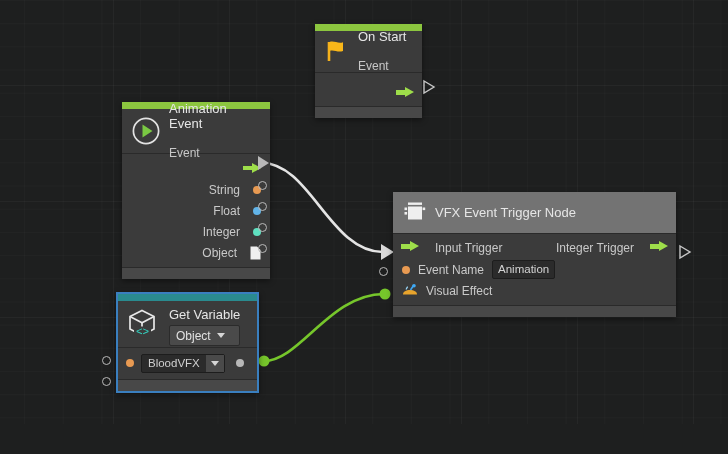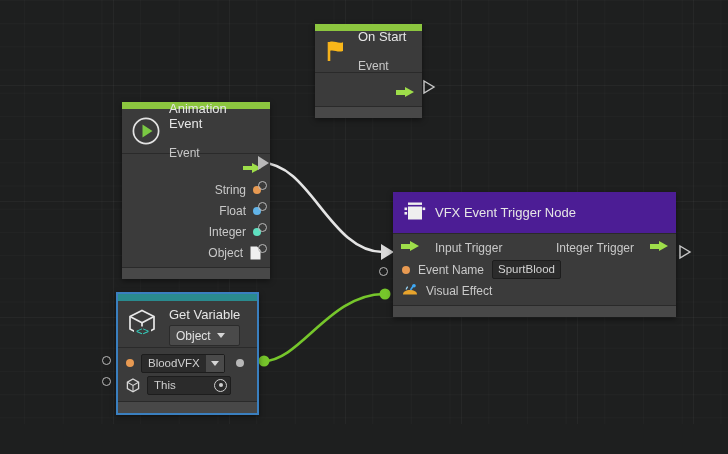--- a/index.html
+++ b/index.html
@@ -61,25 +61,25 @@
   #onstart .accent{background:#8cc63f;}
   #onstart .titlebar{height:41px;padding-left:9px;box-sizing:border-box;}
   #onstart .body{height:33px;position:relative;}
   #onstart .outrow{position:absolute;right:8px;top:11px;}
 
   
   #animevent{left:122px;top:102px;width:148px;}
   #animevent .accent{background:#8cc63f;}
   #animevent .titlebar{height:44px;padding-left:9px;box-sizing:border-box;}
   #animevent .body{padding:3px 0 4px 0;}
-  #animevent .row{height:21px;justify-content:flex-end;gap:7px;padding-right:9px;}
+  #animevent .row{height:21px;justify-content:flex-end;gap:13px;padding-right:9px;}
 
   
   #vfxnode{left:393px;top:192px;width:283px;}
-  #vfxnode .titlebar{height:41px;padding-left:10px;box-sizing:border-box;background:#4c1d95;}
+  #vfxnode .titlebar{height:41px;padding-left:10px;box-sizing:border-box;background:#737373;}
   #vfxnode .title-main{font-size:13px;}
   #vfxnode .body{padding:3px 0 4px 0;}
   #vfxnode .trigrow{display:flex;align-items:center;height:22px;padding:0 8px 0 8px;justify-content:space-between;}
   #vfxnode .trigrow .left,#vfxnode .trigrow .right{display:flex;align-items:flex-start;gap:16px;}
   #vfxnode .prow{display:flex;align-items:center;height:21px;padding-left:9px;gap:8px;}
   .textfield{background:#2b2b2b;border:1px solid #1d1d1d;color:#d2d2d2;font-size:11.5px;
      padding:1px 5px 2px 5px;border-radius:2px;line-height:14px;}
 
   
   #getvar{left:116px;top:292px;width:139px;border:2px solid #3a7fbf;box-sizing:content-box;}
@@ -212,21 +212,21 @@
           <span class="port-label">Input Trigger</span>
         </span>
         <span class="right">
           <span class="port-label">Integer Trigger</span>
           <span class="arrow-g"></span>
         </span>
       </div>
       <div class="prow">
         <span class="dot" style="background:#e89a52;"></span>
         <span class="port-label">Event Name</span>
-        <span class="textfield">SpurtBlood</span>
+        <span class="textfield">Animation</span>
       </div>
       <div class="prow">
         <span style="display:inline-block;width:16px;height:14px;">
           <svg width="16" height="14" viewBox="0 0 16 14">
             <path d="M1 10.5 C1 7.5 4 6 8 6 C12 6 15 7.5 15 10.5 Z" fill="#e8a42c"></path>
             <path d="M8.5 6 L11.5 1.5" stroke="#3fa9f5" stroke-width="1.6" fill="none"></path>
             <circle cx="12" cy="1.8" r="1.8" fill="#3fa9f5"></circle>
             <path d="M4 5.5 L5.6 2.6" stroke="#9edcff" stroke-width="1.2" fill="none"></path>
           </svg>
         </span>
@@ -267,34 +267,20 @@
       <div class="vrow">
         <span class="dot" style="background:#e89a52;"></span>
         <span class="pill">
           <span class="pv">BloodVFX</span>
           <span class="pbtn">
               <span class="caret"></span>
             </span>
         </span>
         <span class="dot" style="background:#b8b8b8;margin-left:4px;"></span>
       </div>
-      <div class="vrow">
-        <span style="display:inline-block;width:14px;height:15px;">
-          <svg width="14" height="15" viewBox="0 0 14 15">
-            <path d="M7 1 L12.6 4.2 L12.6 10.6 L7 13.8 L1.4 10.6 L1.4 4.2 Z" fill="none" stroke="#d8d8d8" stroke-width="1.3"></path>
-            <path d="M1.4 4.2 L7 7.4 L12.6 4.2 M7 7.4 L7 13.8" fill="none" stroke="#d8d8d8" stroke-width="1.1"></path>
-          </svg>
-        </span>
-        <span class="pill" style="width:82px;justify-content:space-between;">
-          <span class="pv">This</span>
-          <span class="target" style="margin-right:3px;">
-              <i></i>
-            </span>
-        </span>
-      </div>
     </div>
     <div class="footer"></div>
   </div>
 
   <span class="ring side-port" style="left:102px;top:356px;"></span>
   <span class="ring side-port" style="left:102px;top:377px;"></span>
 
 </div>
 
 </body></html>

